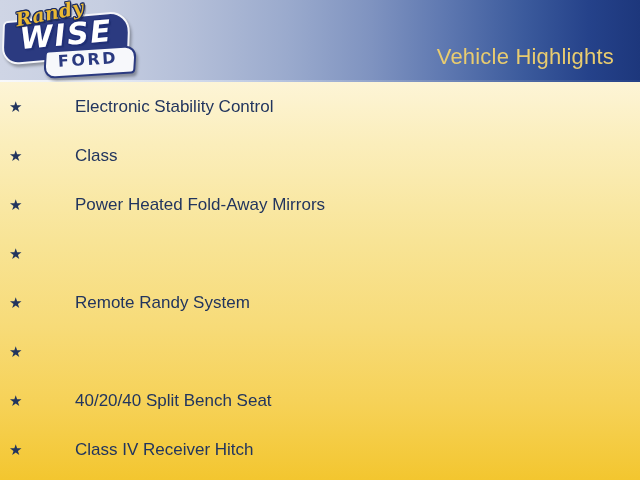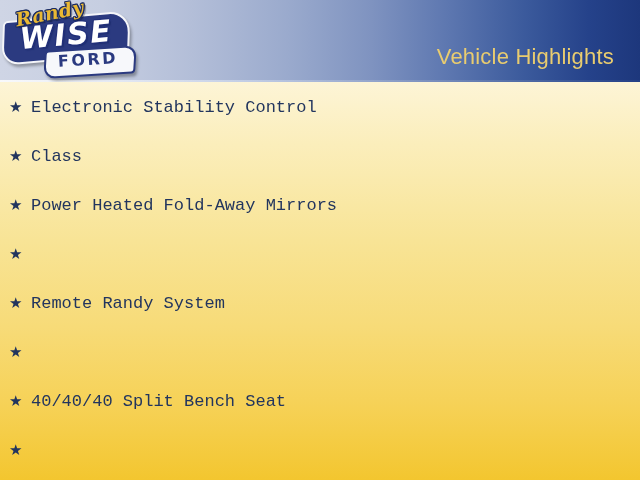--- a/index.html
+++ b/index.html
@@ -186,25 +186,26 @@
   .highlight-star {
     flex: 0 0 auto;
     width: 22px;
     font-size: 15px;
     line-height: 22px;
     color: #22355e;
     text-align: left;
   }
   .highlight-label {
     flex: 1 1 auto;
-    font-family: Liberation Mono, monospace;
+    font-family: Liberation Sans, sans-serif;
     font-size: 17px;
     line-height: 22px;
     color: #22355e;
     white-space: nowrap;
+    margin-left: 44px;
   }
 </style>
 </head>
 <body>
 
 <div id="page">
 
   <div id="header">
 
     <div id="logo">
@@ -238,20 +239,21 @@
     </li>
     <li class="highlight-item">
       <span class="highlight-star">★</span>
       <span class="highlight-label">Remote Randy System</span>
     </li>
     <li class="highlight-item">
       <span class="highlight-star">★</span>
     </li>
     <li class="highlight-item">
       <span class="highlight-star">★</span>
-      <span class="highlight-label">40/40/40 Split Bench Seat</span>
-    </li>
-    <li class="highlight-item">
-      <span class="highlight-star">★</span>
+      <span class="highlight-label">40/20/40 Split Bench Seat</span>
+    </li>
+    <li class="highlight-item">
+      <span class="highlight-star">★</span>
+      <span class="highlight-label">Class IV Receiver Hitch</span>
     </li>
   </ul>
 
 </div>
 
 </body></html>

